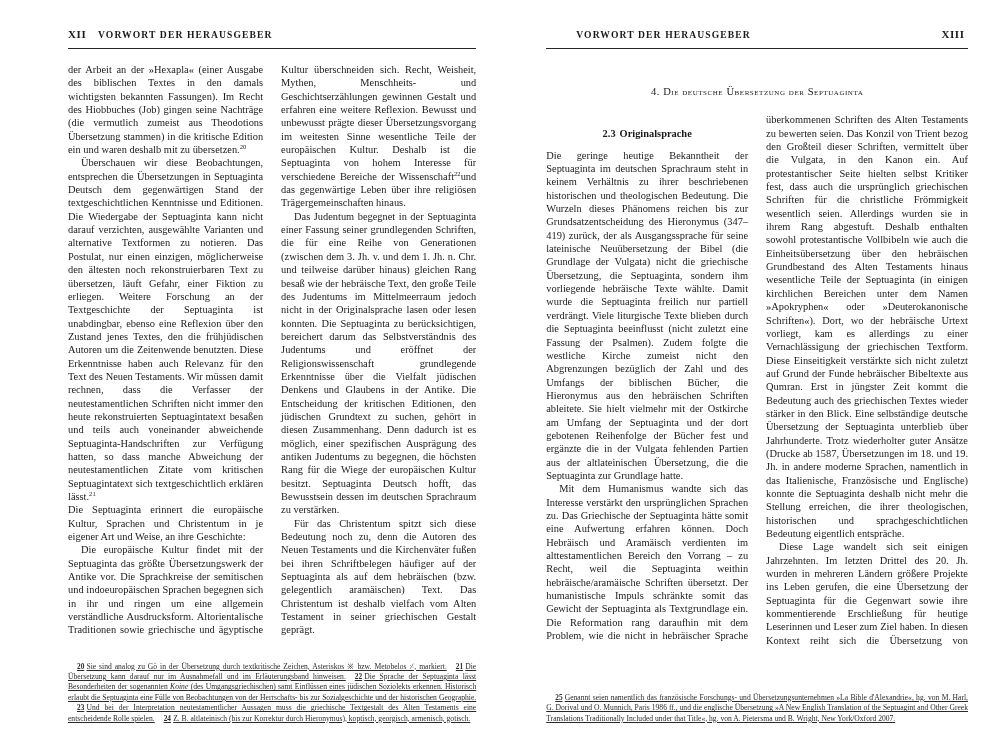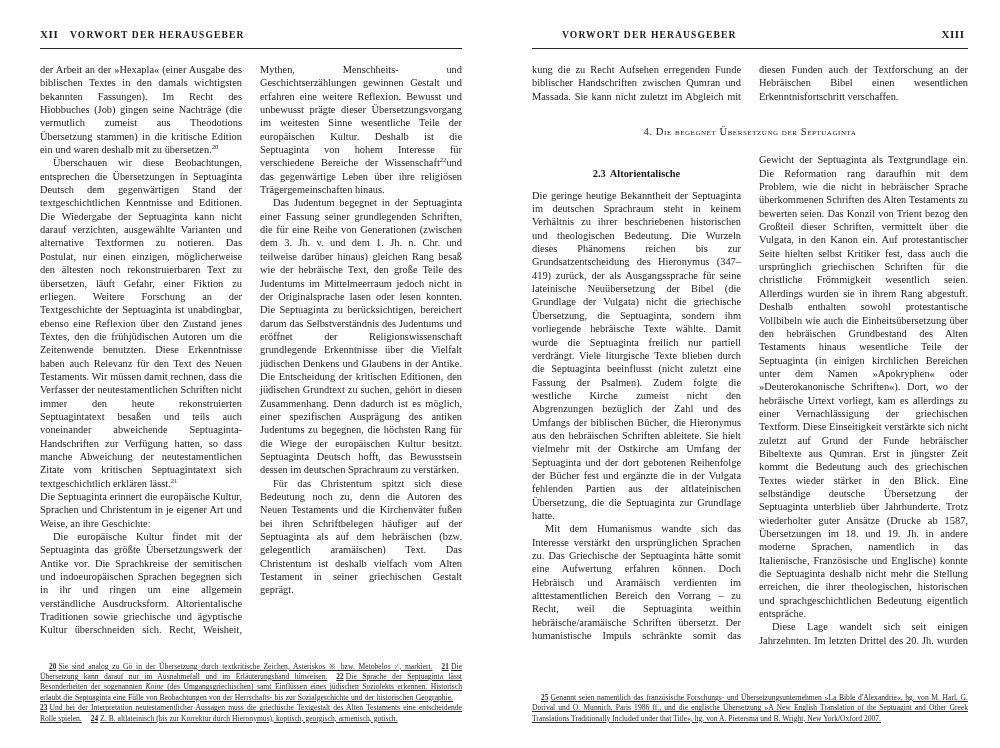--- a/index.html
+++ b/index.html
@@ -12,20 +12,21 @@
     height: 748px;
     font-family: "Liberation Serif", "DejaVu Serif", serif;
     color: #1a1a1a;
     overflow: hidden;
   }
   .spread {
     width: 1000px;
     height: 748px;
     display: flex;
     box-sizing: border-box;
+    padding-left: 28px;
   }
   .page {
     width: 500px;
     height: 748px;
     box-sizing: border-box;
     position: relative;
     padding: 28px 38px 24px 40px;
     display: flex;
     flex-direction: column;
   }
@@ -177,29 +178,28 @@
 
     <div class="runhead">
       <span class="folio-spacer"></span>
       <span class="runhead-title">VORWORT DER HERAUSGEBER</span>
       <span class="folio folio-right">XIII</span>
     </div>
 
     <div class="body-area">
       <div class="cols">
 
-        <p class="noindent">kung die zu Recht Aufsehen erregenden Funde biblischer Handschriften zwischen Qumran und Massada. Sie kann nicht zuletzt im Abgleich mit diesen Funden auch der Textforschung an der Hebräischen Bibel einen wesentlichen Erkenntnisfortschritt verschaffen.</p>
 
         <div class="sec-head">
           <span class="num">4.</span>
-          <span>Die begegnet Übersetzung der Septuaginta</span>
+          <span>Die deutsche Übersetzung der Septuaginta</span>
         </div>
 
         <div class="subsec-head">
-          <span class="num">2.3</span><span>Altorientalische</span>
+          <span class="num">2.3</span><span>Originalsprache</span>
         </div>
 
         <p class="noindent">Die geringe heutige Bekanntheit der Septuaginta im deutschen Sprachraum steht in keinem Verhältnis zu ihrer beschriebenen historischen und theologischen Bedeutung. Die Wurzeln dieses Phänomens reichen bis zur Grundsatzentscheidung des Hieronymus (347–419) zurück, der als Ausgangssprache für seine lateinische Neuübersetzung der Bibel (die Grundlage der Vulgata) nicht die griechische Übersetzung, die Septuaginta, sondern ihm vorliegende hebräische Texte wählte. Damit wurde die Septuaginta freilich nur partiell verdrängt. Viele liturgische Texte blieben durch die Septuaginta beeinflusst (nicht zuletzt eine Fassung der Psalmen). Zudem folgte die westliche Kirche zumeist nicht den Abgrenzungen bezüglich der Zahl und des Umfangs der biblischen Bücher, die Hieronymus aus den hebräischen Schriften ableitete. Sie hielt vielmehr mit der Ostkirche am Umfang der Septuaginta und der dort gebotenen Reihenfolge der Bücher fest und ergänzte die in der Vulgata fehlenden Partien aus der altlateinischen Übersetzung, die die Septuaginta zur Grundlage hatte.</p>
         <p>Mit dem Humanismus wandte sich das Interesse verstärkt den ursprünglichen Sprachen zu. Das Griechische der Septuaginta hätte somit eine Aufwertung erfahren können. Doch Hebräisch und Aramäisch verdienten im alttestamentlichen Bereich den Vorrang – zu Recht, weil die Septuaginta weithin hebräische/aramäische Schriften übersetzt. Der humanistische Impuls schränkte somit das Gewicht der Septuaginta als Textgrundlage ein. Die Reformation rang daraufhin mit dem Problem, wie die nicht in hebräischer Sprache überkommenen Schriften des Alten Testaments zu bewerten seien. Das Konzil von Trient bezog den Großteil dieser Schriften, vermittelt über die Vulgata, in den Kanon ein. Auf protestantischer Seite hielten selbst Kritiker fest, dass auch die ursprünglich griechischen Schriften für die christliche Frömmigkeit wesentlich seien. Allerdings wurden sie in ihrem Rang abgestuft. Deshalb enthalten sowohl protestantische Vollbibeln wie auch die Einheitsübersetzung über den hebräischen Grundbestand des Alten Testaments hinaus wesentliche Teile der Septuaginta (in einigen kirchlichen Bereichen unter dem Namen »Apokryphen« oder »Deuterokanonische Schriften«). Dort, wo der hebräische Urtext vorliegt, kam es allerdings zu einer Vernachlässigung der griechischen Textform. Diese Einseitigkeit verstärkte sich nicht zuletzt auf Grund der Funde hebräischer Bibeltexte aus Qumran. Erst in jüngster Zeit kommt die Bedeutung auch des griechischen Textes wieder stärker in den Blick. Eine selbständige deutsche Übersetzung der Septuaginta unterblieb über Jahrhunderte. Trotz wiederholter guter Ansätze (Drucke ab 1587, Übersetzungen im 18. und 19. Jh. in andere moderne Sprachen, namentlich in das Italienische, Französische und Englische) konnte die Septuaginta deshalb nicht mehr die Stellung erreichen, die ihrer theologischen, historischen und sprachgeschichtlichen Bedeutung eigentlich entspräche.</p>
         <p><span>Diese Lage wandelt sich seit einigen Jahrzehnten. Im letzten Drittel des 20. Jh. wurden in mehreren Ländern größere Projekte ins Leben gerufen, die eine Übersetzung der Septuaginta für die Gegenwart sowie ihre kommentierende Erschließung für heutige Leserinnen und Leser zum Ziel haben. In diesen Kontext reiht sich die Übersetzung von Septuaginta Deutsch ein. Sie erfuhr in Anregung und Auseinandersetzung mit den anderen gegenwärtigen Septuaginta-Projekten wichtige Impulse.</span></p>
 
       </div>
     </div>
 
     <div class="footnotes">

